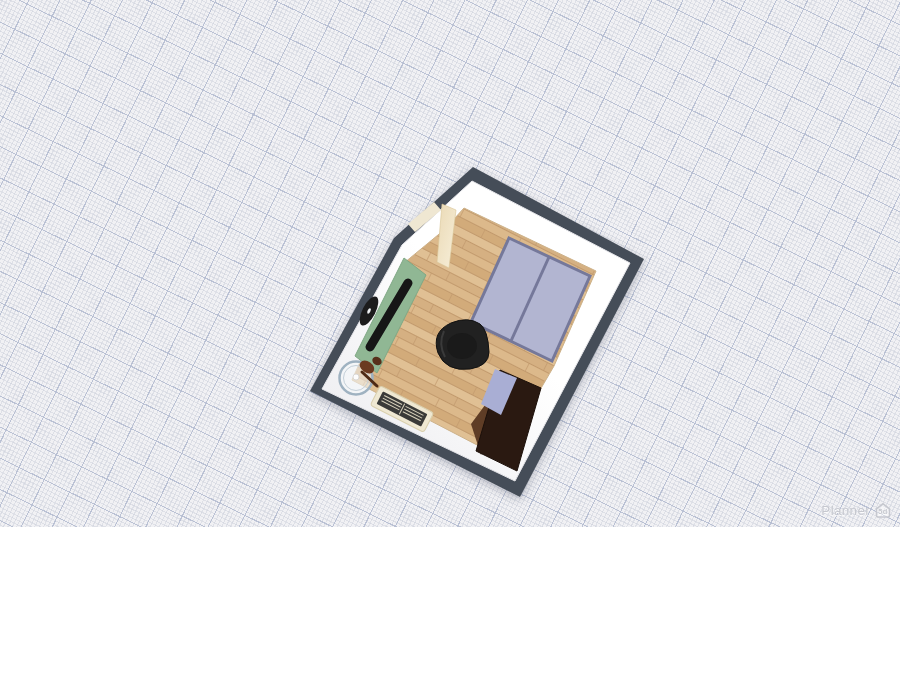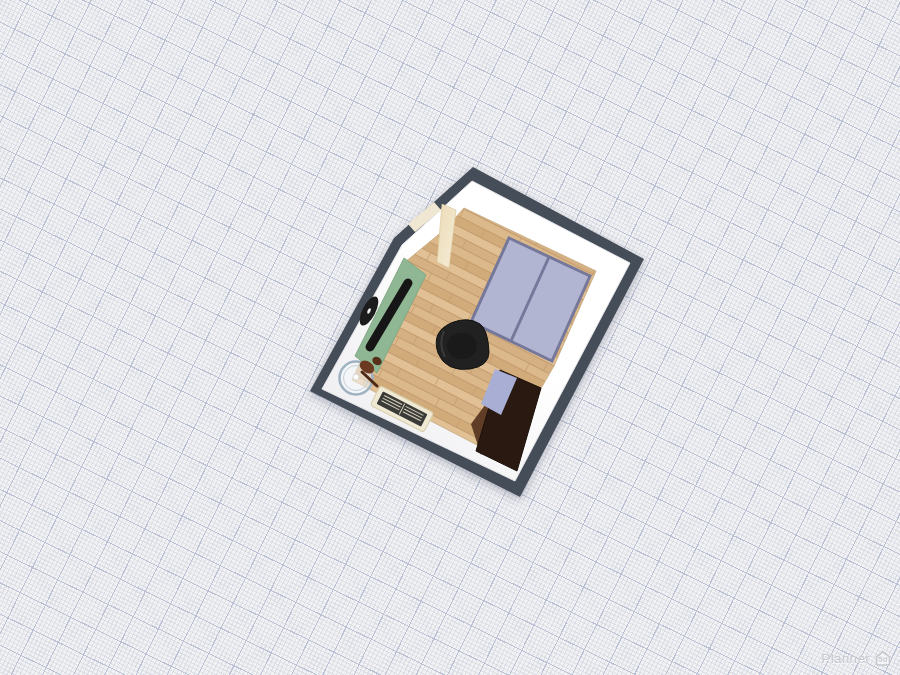--- a/index.html
+++ b/index.html
@@ -1,17 +1,17 @@
 <!DOCTYPE html>
 <html style="--canvas-bg: #f1f1f4; --grid-minor: rgba(203,207,218,0.5); --grid-major: rgba(180,188,209,0.85); --wall: #454d58; --wall-inner-light: #ffffff; --wall-inner-shade: #eaeaee; --floor-base: #d7b384; --plank-a: #dcb98b; --plank-b: #d2ab7a; --plank-c: #e0c094; --plank-d: #d5b082; --floor-line: #c29a6d; --bed-mattress: #b2b5d1; --bed-frame: #75789a; --wardrobe-dark: #2a1911; --wardrobe-wood: #5f3d26; --wardrobe-accent: #a9aed4; --sideboard-green: #90b794; --runner-black: #161616; --chair-black: #212121; --chair-seat: #1a1a1a; --radiator-body: #efe8d2; --radiator-grille: #3a3a38; --table-rim: #9fb2c1; --table-glass: rgba(244,247,249,0.55); --decor-brown: #6b3a20; --decor-brown-dark: #57301a; --door-leaf: #ead9b5; --door-threshold: #efe7d2; --tv-black: #1c1c1c; --watermark-gray: #c6c8cf;"><head>
 <meta charset="utf-8">
 <style>
   html,body{margin:0;padding:0;}
   body{width:900px;height:675px;overflow:hidden;font-family:"Liberation Sans", sans-serif;}
-  .stage{position:relative;width:900px;height:675px;overflow:hidden;background:var(--canvas-bg,#f1f1f4);}
+  .stage{position:relative;width:900px;height:527px;overflow:hidden;background:var(--canvas-bg,#f1f1f4);}
   
   .grid{
     position:absolute;left:-750px;top:-860px;width:2400px;height:2400px;
     transform:rotate(26deg);
     background:
       repeating-linear-gradient(0deg,  var(--grid-major) 0 1px, transparent 1px 28px),
       repeating-linear-gradient(90deg, var(--grid-major) 0 1px, transparent 1px 28px),
       repeating-linear-gradient(0deg,  var(--grid-minor) 0 1px, transparent 1px 4px),
       repeating-linear-gradient(90deg, var(--grid-minor) 0 1px, transparent 1px 4px);
     background-color:var(--canvas-bg,#f1f1f4);

